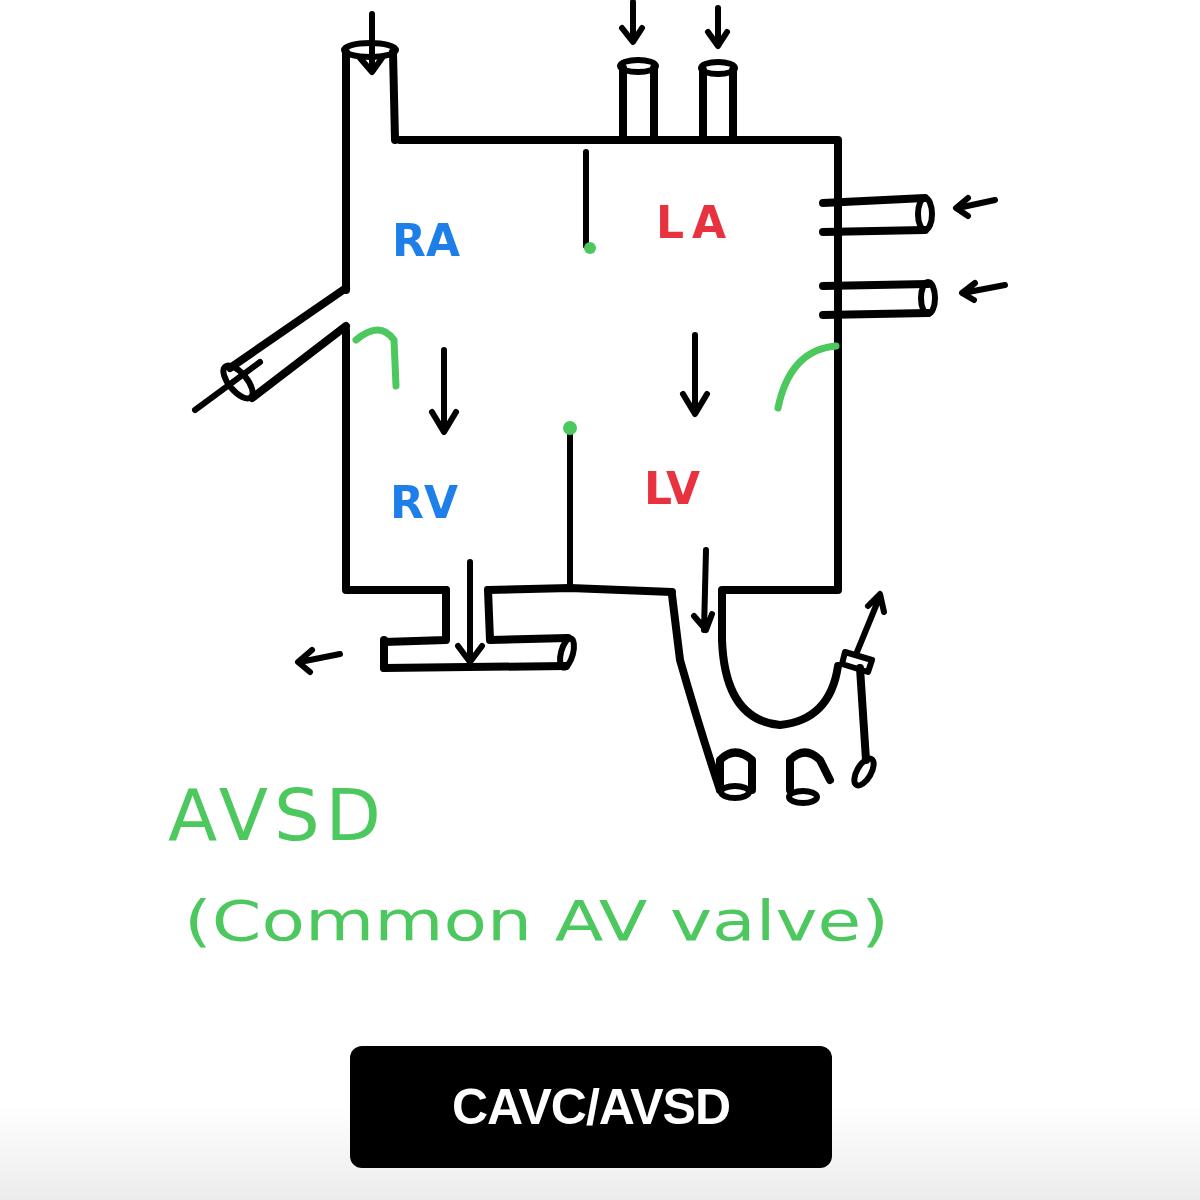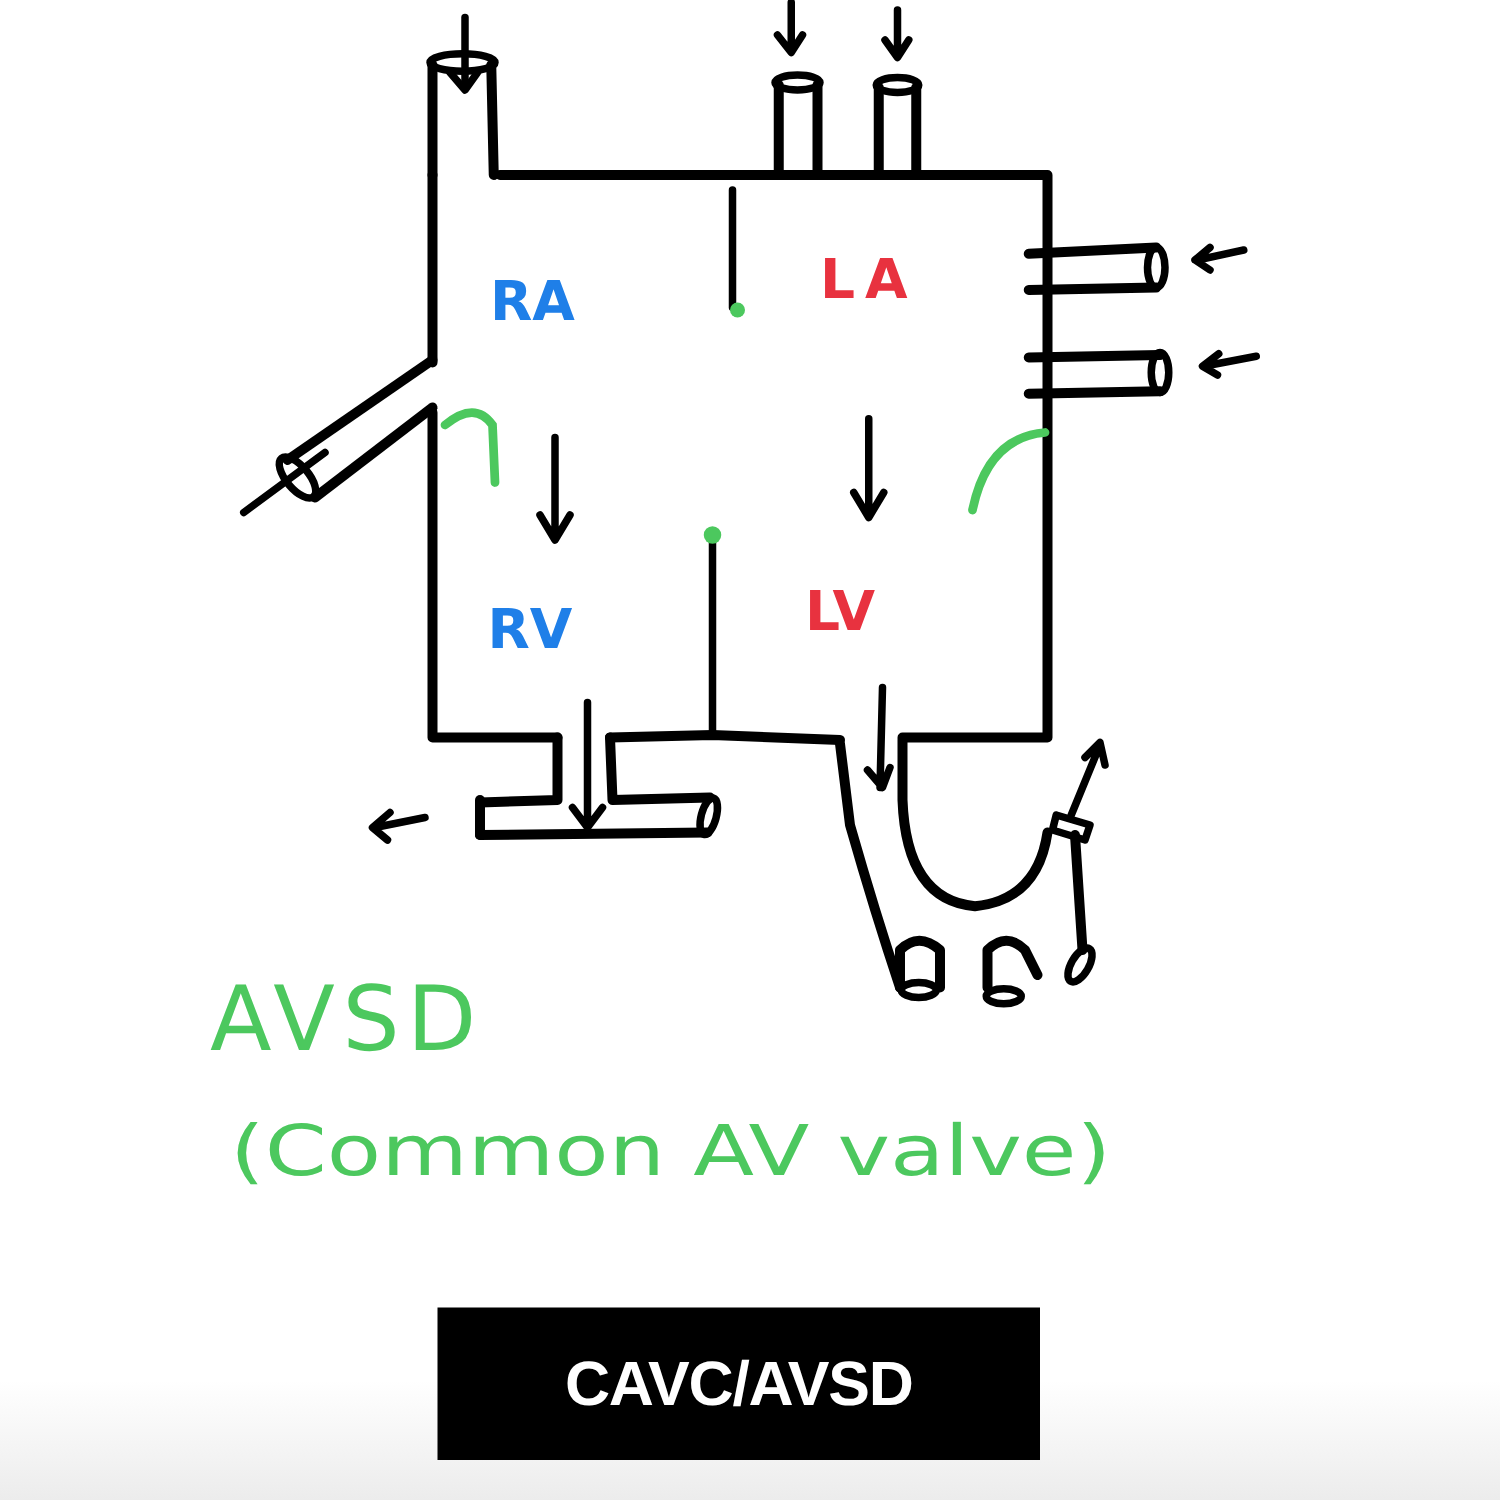--- a/index.html
+++ b/index.html
@@ -12,21 +12,21 @@
     .ink { fill: none; stroke: #000; stroke-width: 8; stroke-linecap: round; stroke-linejoin: round; }
     .thin { fill: none; stroke: #000; stroke-width: 6; stroke-linecap: round; stroke-linejoin: round; }
     .valve { fill: none; stroke: #4cc85e; stroke-width: 7; stroke-linecap: round; }
     .dot { fill: #4cc85e; }
     .label { font-family: "DejaVu Sans", sans-serif; font-weight: bold; font-size: 44px; }
     .lbl-right { fill: #1f7fe8; }
     .lbl-left { fill: #e8323f; }
     .note { fill: #4cc85e; font-family: "DejaVu Sans", sans-serif; }
     .title-button {
       position: absolute; left: 350px; top: 1046px; width: 482px; height: 122px;
-      background: #000; border-radius: 0; color: #fff;
+      background: #000; border-radius: 12px; color: #fff;
       display: flex; align-items: center; justify-content: center;
       font-family: "Liberation Sans", sans-serif; font-weight: bold; font-size: 50px;
       letter-spacing: -1px;
     }
   </style>
 </head>
 <body>
 
 <svg class="diagram" viewBox="0 0 1200 1200">
 

